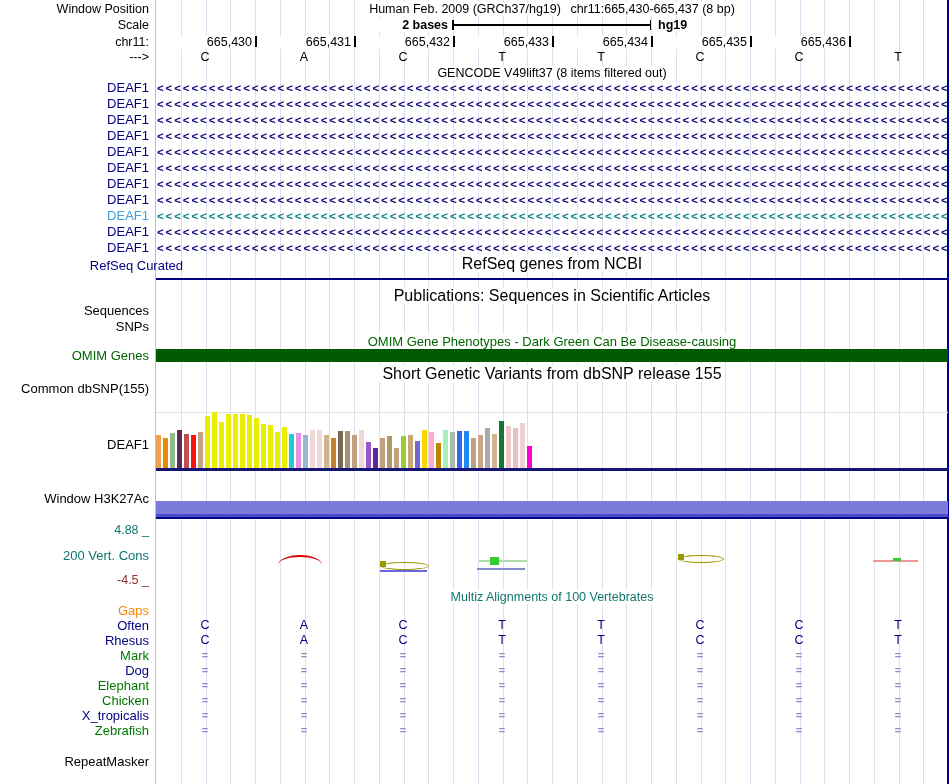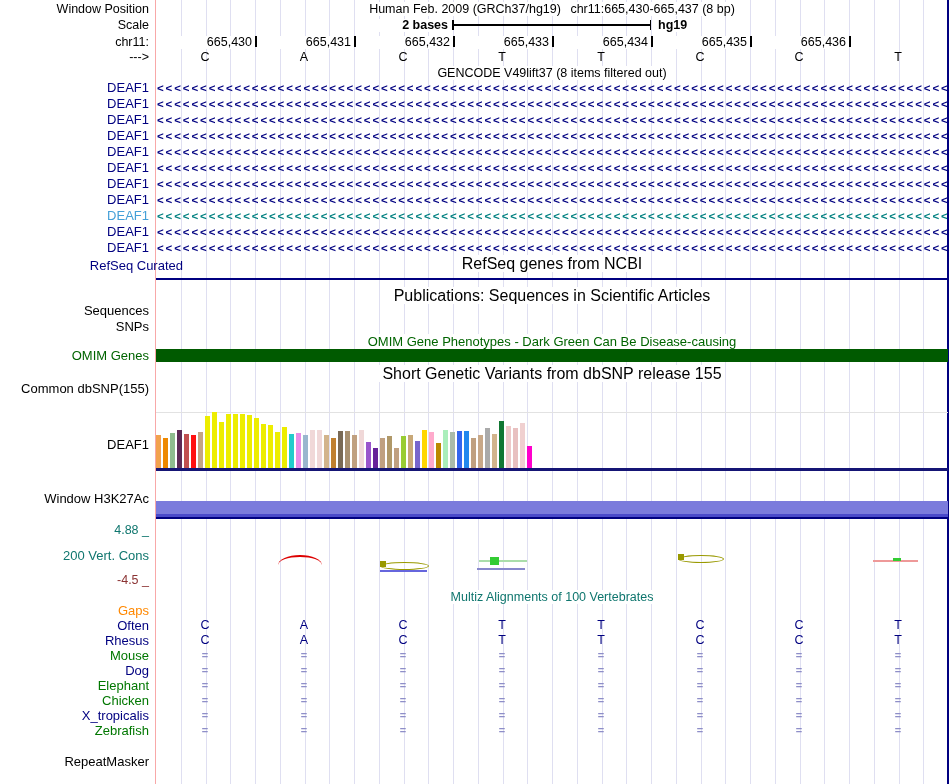--- a/index.html
+++ b/index.html
@@ -247,21 +247,21 @@
       <div class="cell" style="left:891px;top:619px;color:#000080;font-weight:normal;">T</div>
       <div class="side" style="top:634px;color:#000080;">Rhesus</div>
       <div class="cell" style="left:198px;top:634px;color:#000080;font-weight:normal;">C</div>
       <div class="cell" style="left:297px;top:634px;color:#000080;font-weight:normal;">A</div>
       <div class="cell" style="left:396px;top:634px;color:#000080;font-weight:normal;">C</div>
       <div class="cell" style="left:495px;top:634px;color:#000080;font-weight:normal;">T</div>
       <div class="cell" style="left:594px;top:634px;color:#000080;font-weight:normal;">T</div>
       <div class="cell" style="left:693px;top:634px;color:#000080;font-weight:normal;">C</div>
       <div class="cell" style="left:792px;top:634px;color:#000080;font-weight:normal;">C</div>
       <div class="cell" style="left:891px;top:634px;color:#000080;font-weight:normal;">T</div>
-      <div class="side" style="top:649px;color:#007700;">Mouse</div>
+      <div class="side" style="top:649px;color:#007700;">Mark</div>
       <div class="cell" style="left:198px;top:649px;color:#8E8EC8;font-weight:bold;font-size:11px;">=</div>
       <div class="cell" style="left:297px;top:649px;color:#8E8EC8;font-weight:bold;font-size:11px;">=</div>
       <div class="cell" style="left:396px;top:649px;color:#8E8EC8;font-weight:bold;font-size:11px;">=</div>
       <div class="cell" style="left:495px;top:649px;color:#8E8EC8;font-weight:bold;font-size:11px;">=</div>
       <div class="cell" style="left:594px;top:649px;color:#8E8EC8;font-weight:bold;font-size:11px;">=</div>
       <div class="cell" style="left:693px;top:649px;color:#8E8EC8;font-weight:bold;font-size:11px;">=</div>
       <div class="cell" style="left:792px;top:649px;color:#8E8EC8;font-weight:bold;font-size:11px;">=</div>
       <div class="cell" style="left:891px;top:649px;color:#8E8EC8;font-weight:bold;font-size:11px;">=</div>
       <div class="side" style="top:664px;color:#000080;">Dog</div>
       <div class="cell" style="left:198px;top:664px;color:#8E8EC8;font-weight:bold;font-size:11px;">=</div>

